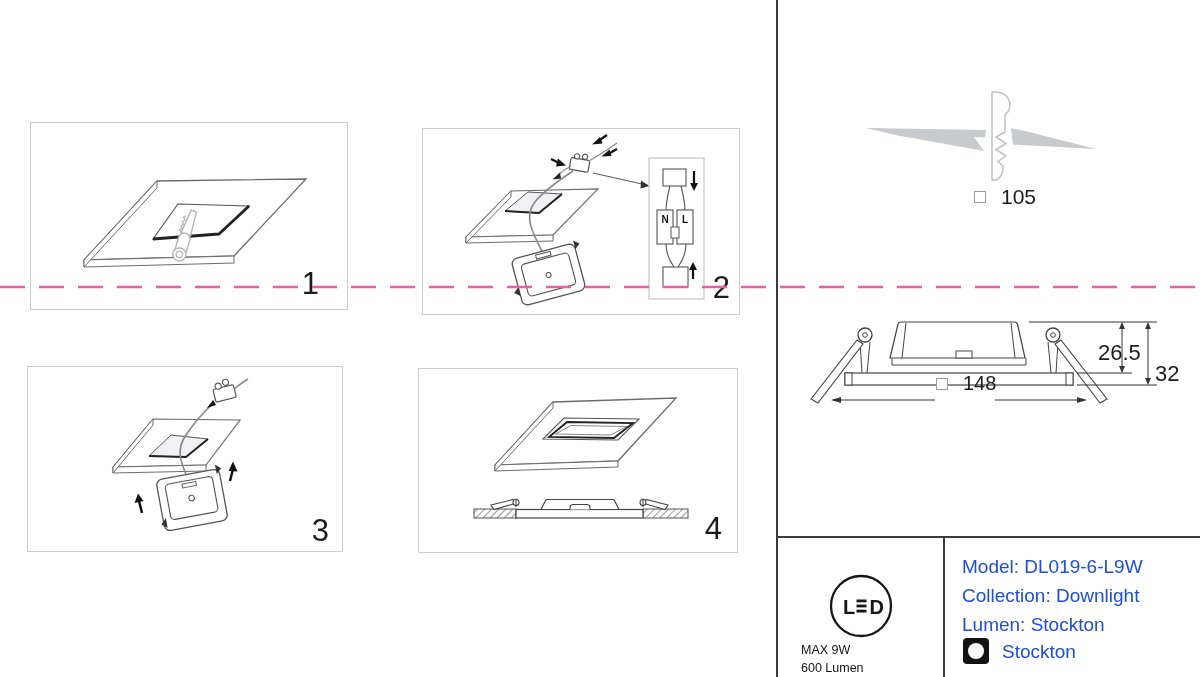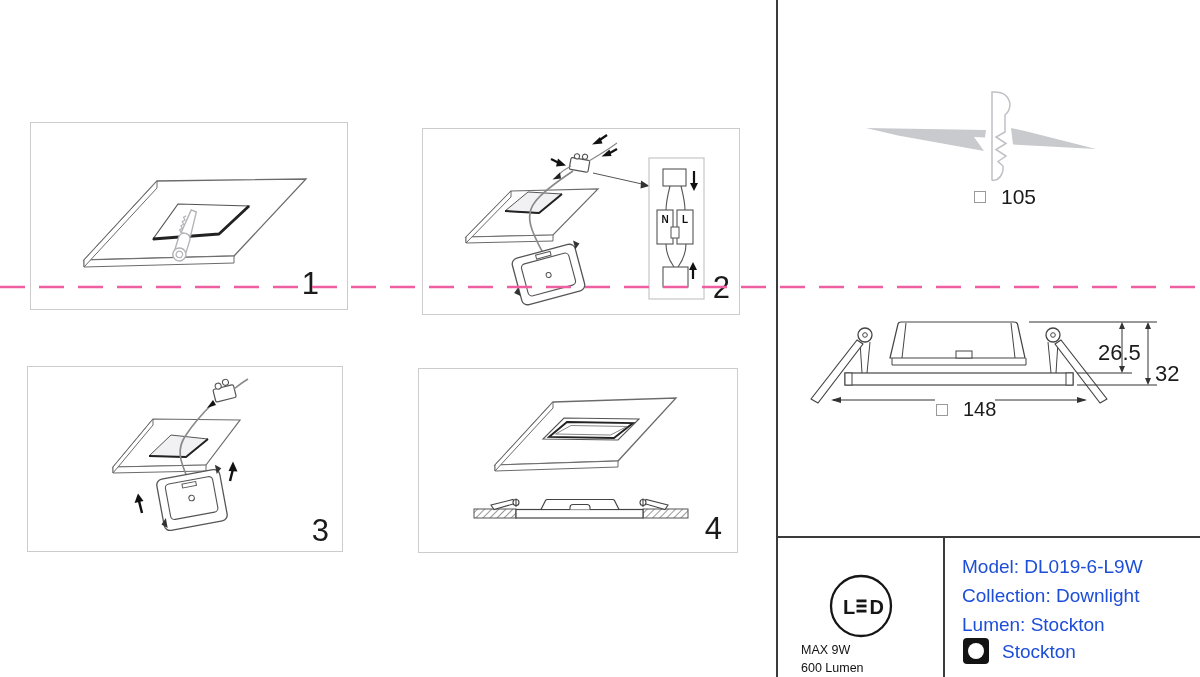--- a/index.html
+++ b/index.html
@@ -201,21 +201,21 @@
       <polygon points="314,14 317,7 320,14"></polygon>
       <polygon points="314,51 317,58 320,51"></polygon>
       <polygon points="340,14 343,7 346,14"></polygon>
       <polygon points="340,63 343,70 346,63"></polygon>
       <polygon points="36,82 26,85 36,88"></polygon>
       <polygon points="272,82 282,85 272,88"></polygon>
     </g>
   </svg>
   <span class="dimlabel" style="left:1098px;top:340px">26.5</span>
   <span class="dimlabel" style="left:1155px;top:361px">32</span>
-  <div class="cutrow" style="left:936px;top:398px;font-size:20px">
+  <div class="cutrow" style="left:936px;top:372px;font-size:20px">
     <span class="sq"></span>
     <span>148</span>
   </div>
 
   <div class="hline" style="left:776px;top:536px;width:424px;height:2px"></div>
   <div class="vline" style="left:943px;top:536px;width:2px;height:141px"></div>
 
   <svg class="abs" style="left:828px;top:573px" width="66" height="66">
     <circle cx="33" cy="33" r="30" fill="#fff" stroke="#161616" stroke-width="2.3"></circle>
     <text x="15" y="41" font-size="20" font-weight="bold" fill="#161616">L</text>

